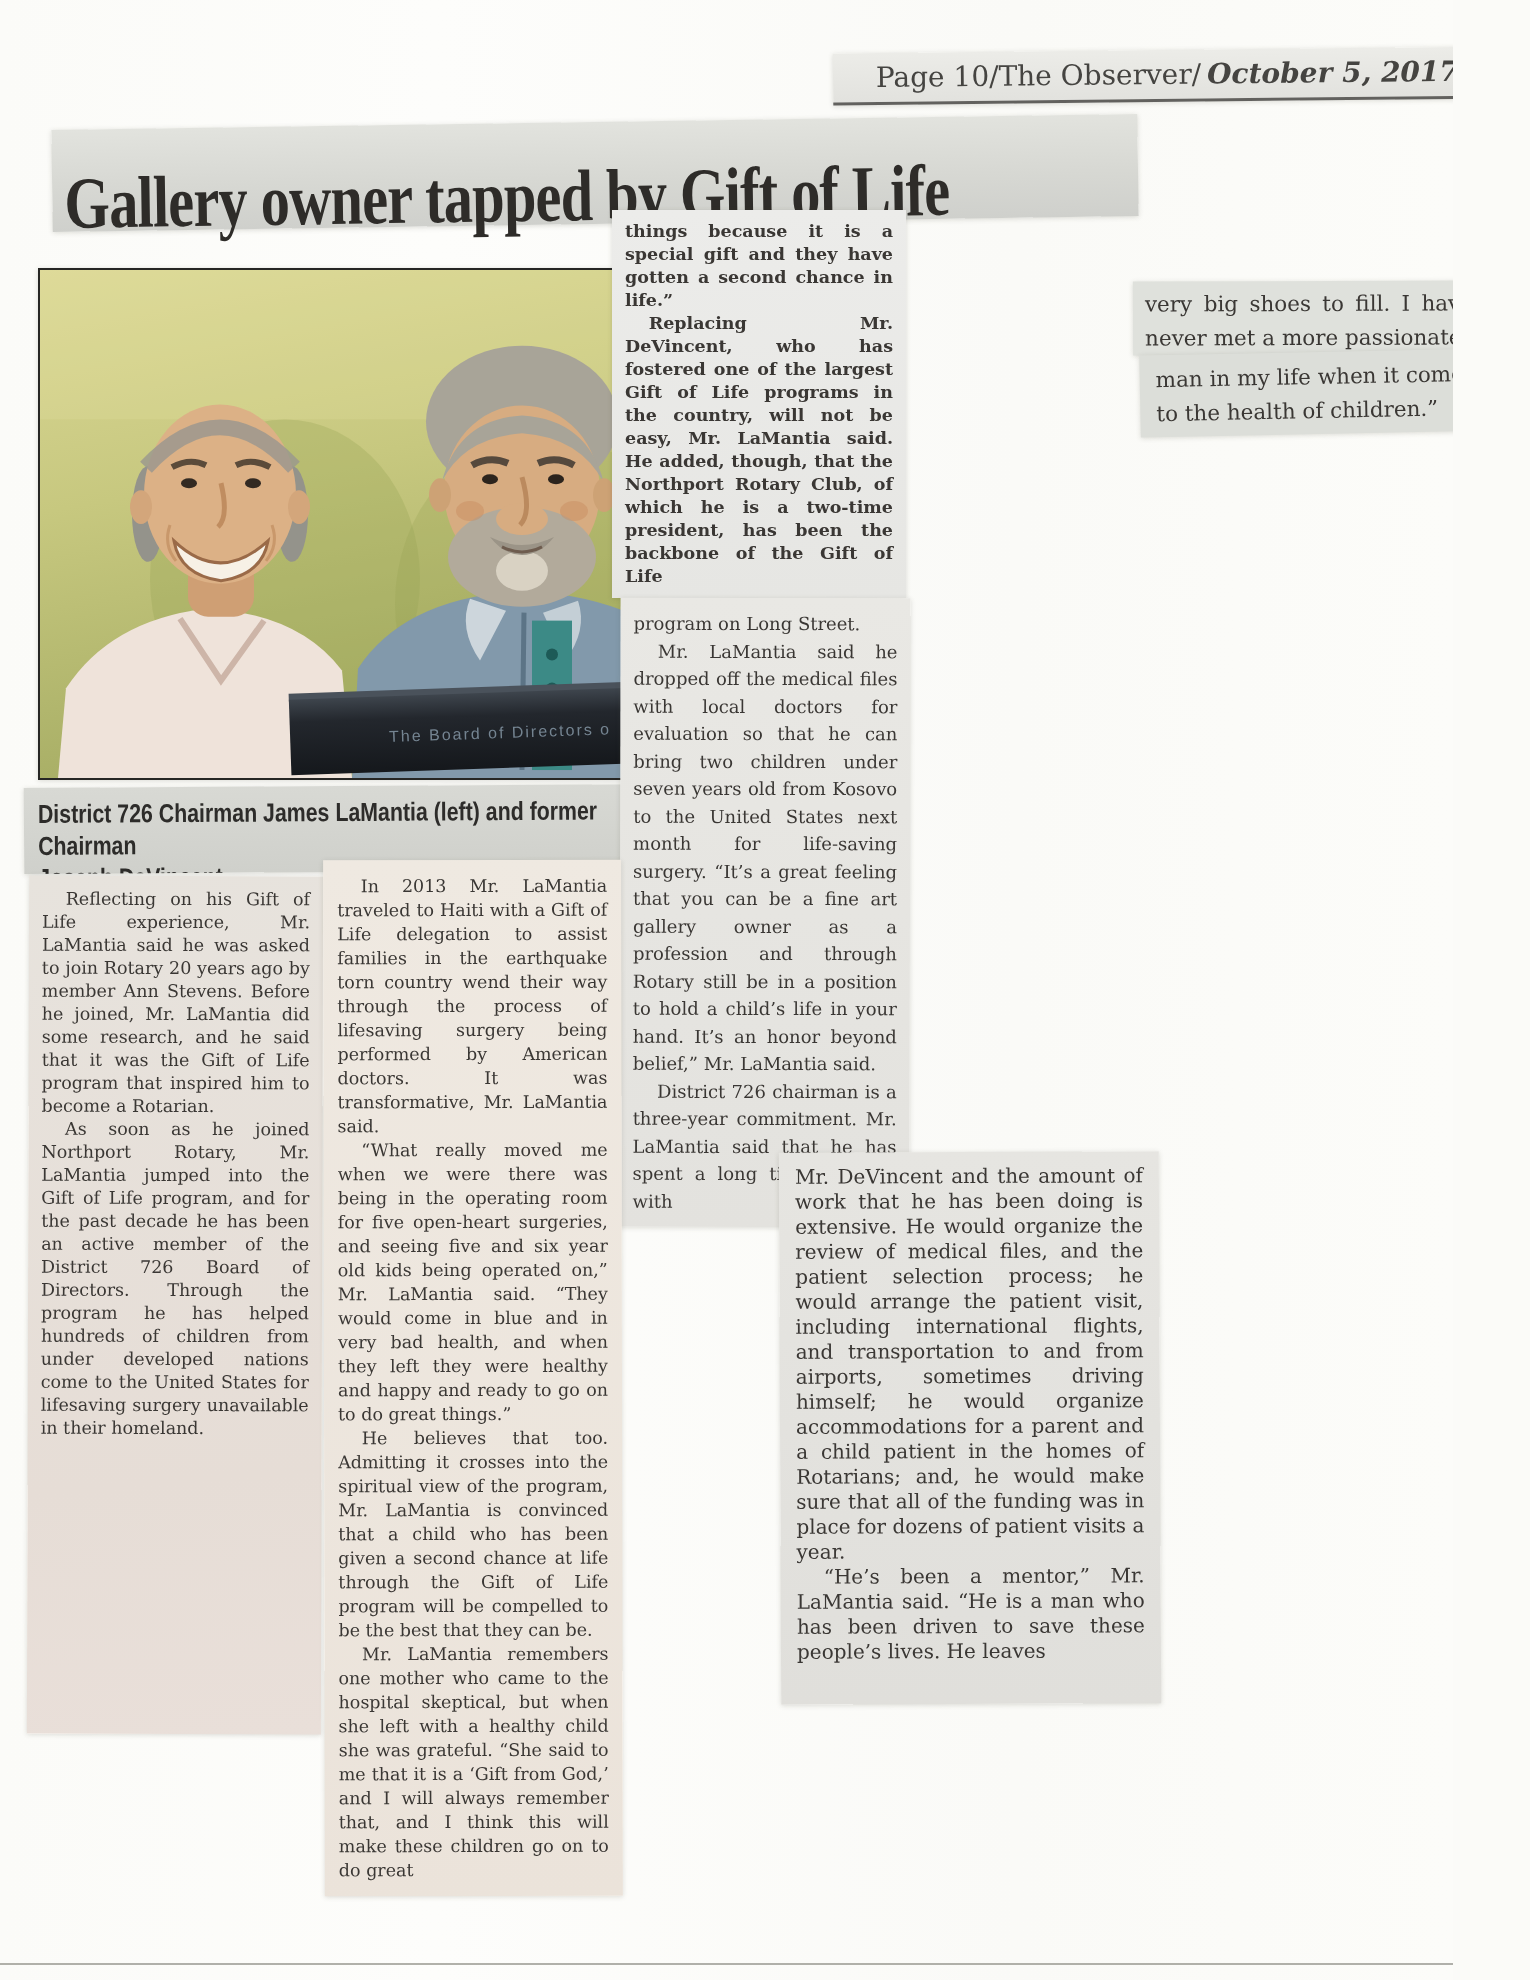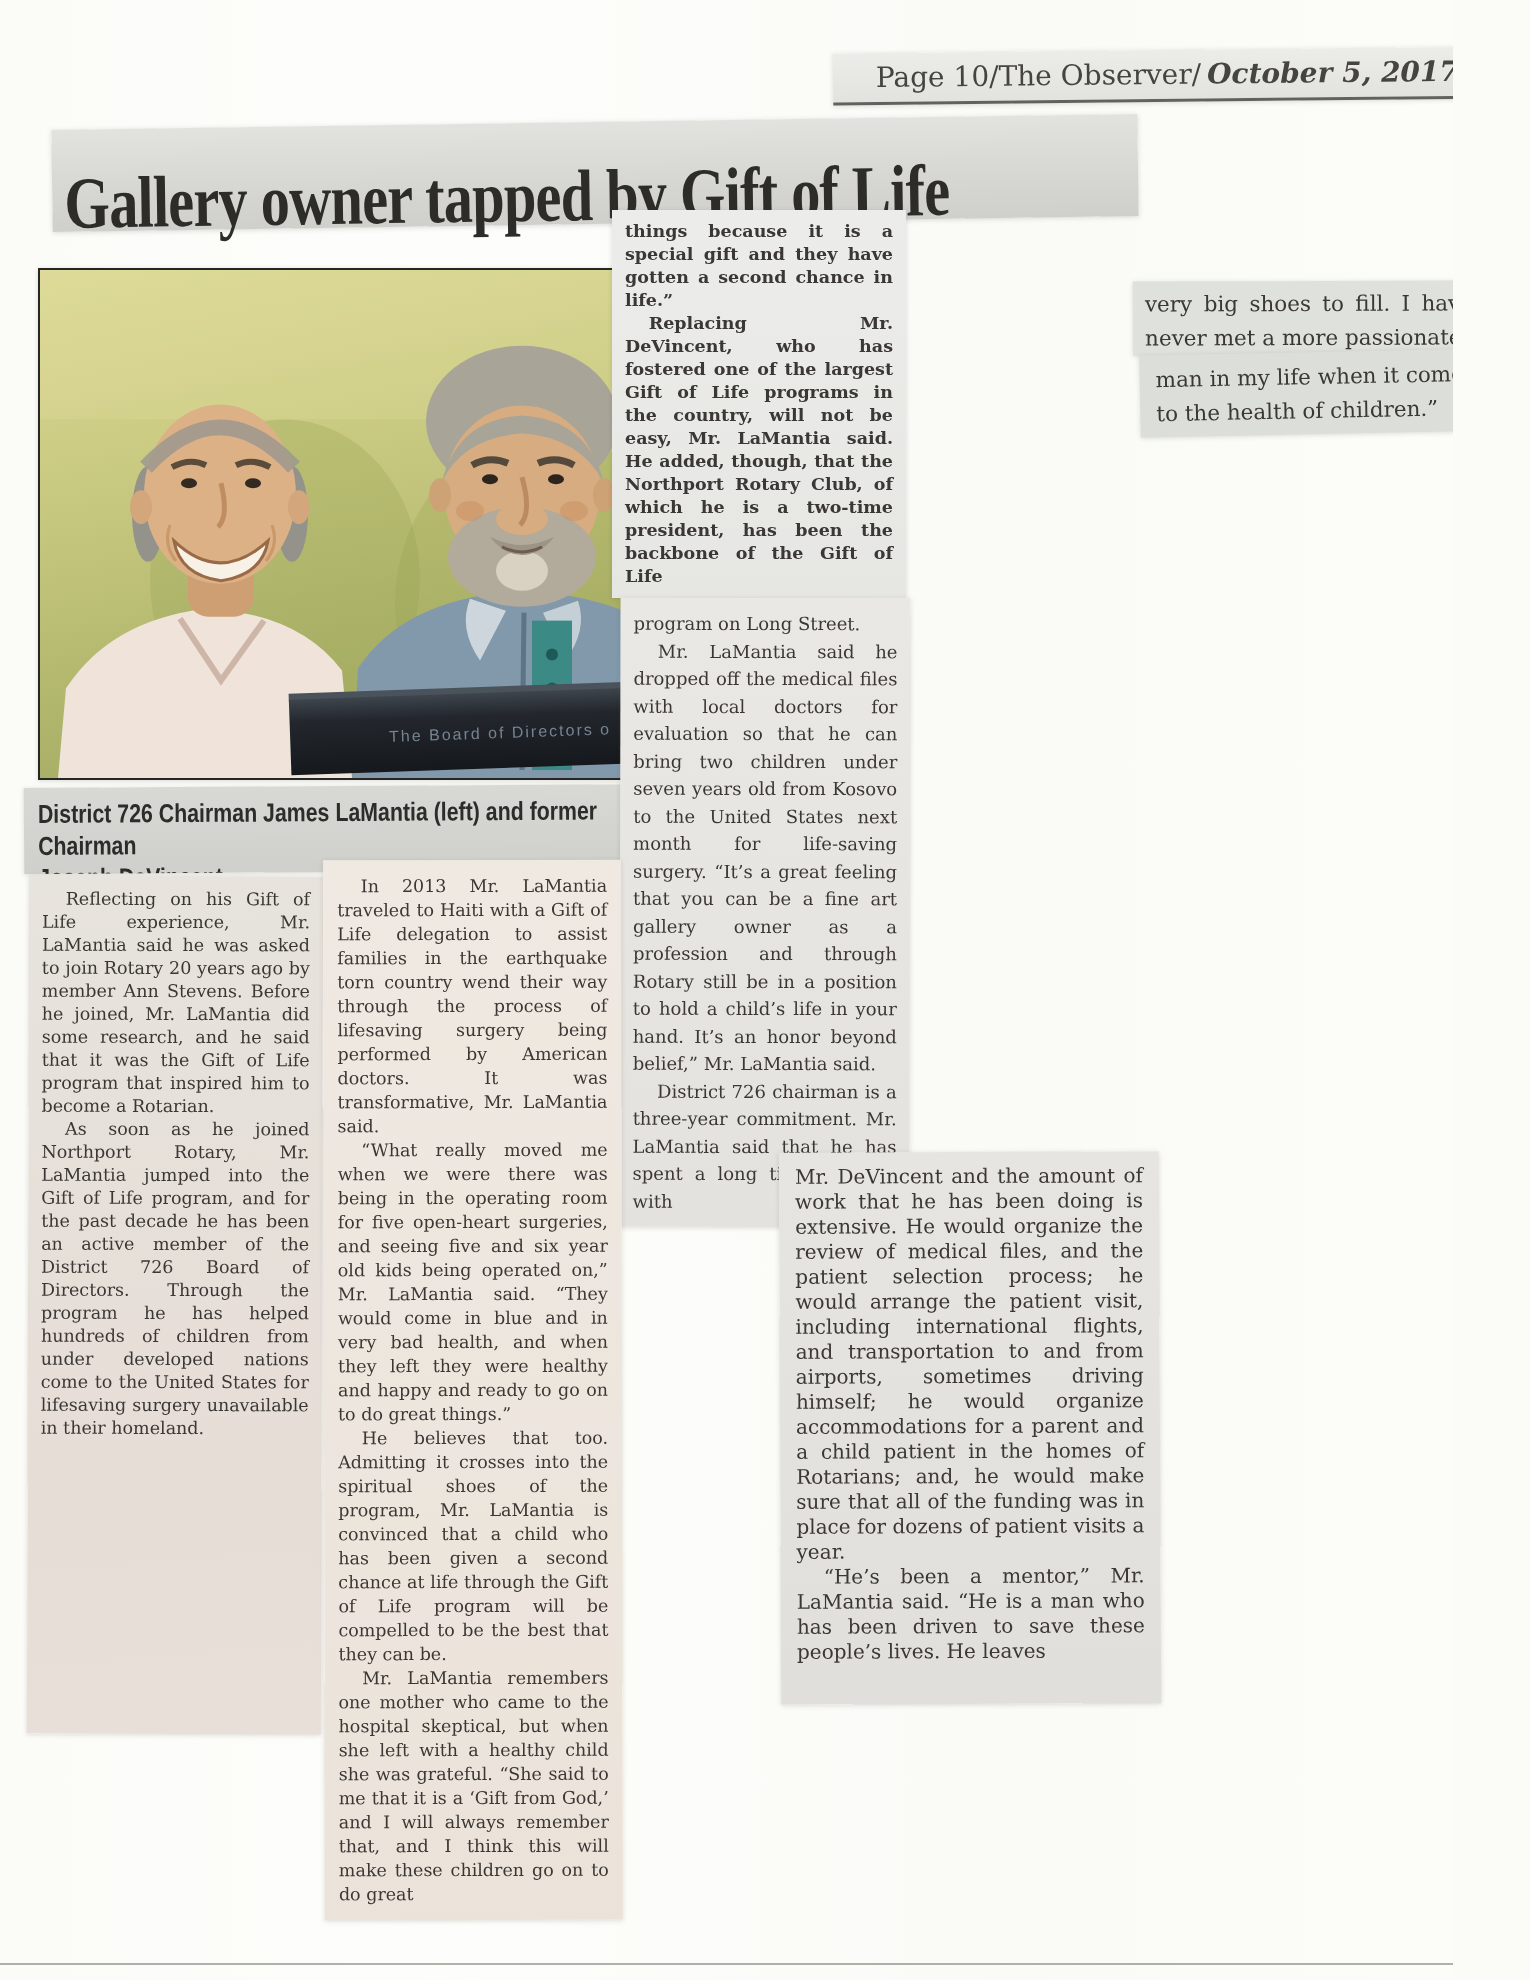--- a/index.html
+++ b/index.html
@@ -175,21 +175,21 @@
   </div>
 
   <div class="strip newsprint col-left">
     <p>Reflecting on his Gift of Life experience, Mr. LaMantia said he was asked to join Rotary 20 years ago by member Ann Stevens. Before he joined, Mr. LaMantia did some research, and he said that it was the Gift of Life program that inspired him to become a Rotarian.</p>
     <p>As soon as he joined Northport Rotary, Mr. LaMantia jumped into the Gift of Life program, and for the past decade he has been an active member of the District 726 Board of Directors. Through the program he has helped hundreds of children from under developed nations come to the United States for lifesaving surgery unavailable in their homeland.</p>
   </div>
 
   <div class="strip newsprint col-mid">
     <p>In 2013 Mr. LaMantia traveled to Haiti with a Gift of Life delegation to assist families in the earthquake torn country wend their way through the process of lifesaving surgery being performed by American doctors. It was transformative, Mr. LaMantia said.</p>
     <p>“What really moved me when we were there was being in the operating room for five open-heart surgeries, and seeing five and six year old kids being operated on,” Mr. LaMantia said. “They would come in blue and in very bad health, and when they left they were healthy and happy and ready to go on to do great things.”</p>
-    <p>He believes that too. Admitting it crosses into the spiritual shoes of the program, Mr. LaMantia is convinced that a child who has been given a second chance at life through the Gift of Life program will be compelled to be the best that they can be.</p>
+    <p>He believes that too. Admitting it crosses into the spiritual view of the program, Mr. LaMantia is convinced that a child who has been given a second chance at life through the Gift of Life program will be compelled to be the best that they can be.</p>
     <p>Mr. LaMantia remembers one mother who came to the hospital skeptical, but when she left with a healthy child she was grateful. “She said to me that it is a ‘Gift from God,’ and I will always remember that, and I think this will make these children go on to do great</p>
   </div>
 
   <div class="strip newsprint col-right">
     <p class="noindent">Mr. DeVincent and the amount of work that he has been doing is extensive. He would organize the review of medical files, and the patient selection process; he would arrange the patient visit, including international flights, and transportation to and from airports, sometimes driving himself; he would organize accommodations for a parent and a child patient in the homes of Rotarians; and, he would make sure that all of the funding was in place for dozens of patient visits a year.</p>
     <p>“He’s been a mentor,” Mr. LaMantia said. “He is a man who has been driven to save these people’s lives. He leaves</p>
   </div>
 
   <div class="scan-bottom-line"></div>
 </div>

